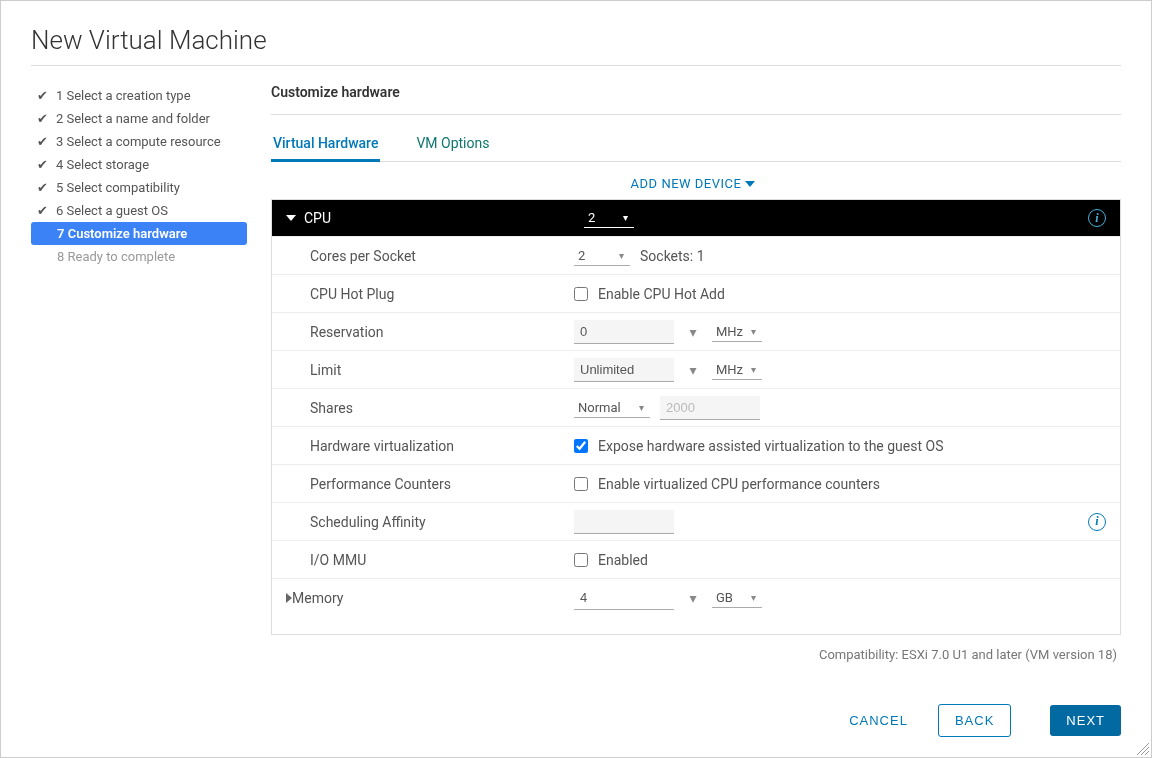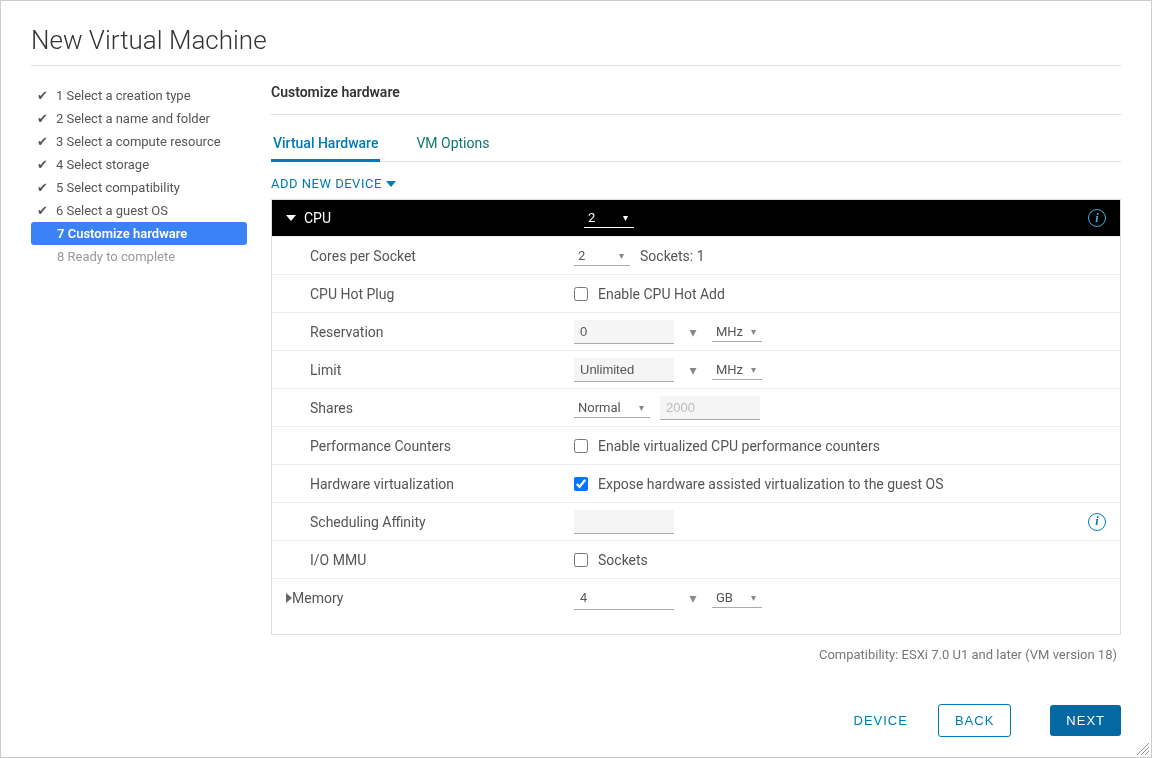--- a/index.html
+++ b/index.html
@@ -27,21 +27,21 @@
 .step.future { color: #999; }
 .step.future .check { visibility: hidden; }
 .step .chk { color: #5a9b40; }
 .content { flex: 1; display: flex; flex-direction: column; overflow: hidden; }
 .section-title { font-size: 14px; font-weight: 600; color: #333; }
 .section-sub { font-size: 13px; color: #666; margin-top: 4px; }
 .sub-hr { border: none; border-top: 1px solid #ddd; margin: 14px 0 12px 0; }
 .tabs { display: flex; gap: 34px; border-bottom: 1px solid #ddd; }
 .tab { padding: 8px 2px; font-size: 14px; color: #0f766e; cursor: pointer; border-bottom: 3px solid transparent; margin-bottom: -1px; }
 .tab.active { color: #0079b8; border-bottom-color: #0079b8; font-weight: 500; }
-.add-device-row { display: flex; justify-content: flex-start; padding: 14px 6px 8px 0; }
+.add-device-row { display: flex; justify-content: center; padding: 14px 6px 8px 0; }
 .add-device { color: #0079b8; font-size: 13px; letter-spacing: 0.5px; cursor: pointer; display: flex; align-items: center; gap: 4px; }
 .grid-wrap { border: 1px solid #ddd; overflow-y: auto; flex: 1; }
 .section-header { background: #000000; color: #fff; display: flex; align-items: center; padding: 8px 14px; gap: 10px; }
 .section-header .lbl { flex: 0 0 288px; display: flex; align-items: center; gap: 8px; }
 .section-header .val { flex: 1; display: flex; align-items: center; }
 .section-header .caret { color: #fff; }
 .info-icon { width: 18px; height: 18px; border: 1.5px solid #0079b8; border-radius: 50%; color: #0079b8; font-size: 12px; display: inline-flex; align-items: center; justify-content: center; font-style: italic; font-family: serif; font-weight: bold; }
 .section-header .info-icon { border-color: #49afd9; color: #49afd9; }
 .row { display: flex; align-items: center; padding: 6px 14px 6px 38px; border-top: 1px solid #eee; min-height: 38px; }
 .row:first-of-type { border-top: none; }
@@ -194,48 +194,48 @@
           <div class="val">
             <div class="select-u" style="width:76px">
               <span class="sv">Normal</span>
               <span class="dd">▾</span>
             </div>
             <input class="input-u" style="color: rgb(187, 187, 187);" value="2000">
           </div>
         </div>
 
         <div class="row">
+          <div class="lbl">Hardware virtualization</div>
+          <div class="val">
+            <input type="checkbox" class="cb" checked="" style="">
+            <span>Expose hardware assisted virtualization to the guest OS</span>
+          </div>
+        </div>
+
+        <div class="row">
           <div class="lbl">Performance Counters</div>
           <div class="val">
             <input type="checkbox" class="cb" style="">
             <span>Enable virtualized CPU performance counters</span>
-          </div>
-        </div>
-
-        <div class="row">
-          <div class="lbl">Hardware virtualization</div>
-          <div class="val">
-            <input type="checkbox" class="cb" checked="" style="">
-            <span>Expose hardware assisted virtualization to the guest OS</span>
           </div>
         </div>
 
         <div class="row">
           <div class="lbl">Scheduling Affinity</div>
           <div class="val" style="justify-content:space-between; width:100%;">
             <input class="input-u" style="">
             <span class="info-icon">i</span>
           </div>
         </div>
 
         <div class="row">
           <div class="lbl">I/O MMU</div>
           <div class="val">
             <input type="checkbox" class="cb" style="">
-            <span>Sockets</span>
+            <span>Enabled</span>
           </div>
         </div>
 
         <div class="row collapse">
           <div class="lbl">
             <span class="caret right"></span>
             <span>Memory</span>
           </div>
           <div class="val">
             <input class="input-u" style="background: transparent;" value="4">
@@ -246,21 +246,21 @@
               <span class="sv">GB</span>
               <span class="dd">▾</span>
             </div>
           </div>
         </div>
       </div>
 
       <div class="footer-note">Compatibility: ESXi 7.0 U1 and later (VM version 18)</div>
 
       <div class="buttons">
-        <button class="btn cancel">DEVICE</button>
+        <button class="btn cancel">CANCEL</button>
         <button class="btn back">BACK</button>
         <button class="btn next">NEXT</button>
       </div>
     </div>
   </div>
 </div>
 
 <div class="resize-handle">
   <svg width="12" height="12">
       <path d="M12 0 L0 12 M12 4 L4 12 M12 8 L8 12" stroke="#999" stroke-width="1"></path>

